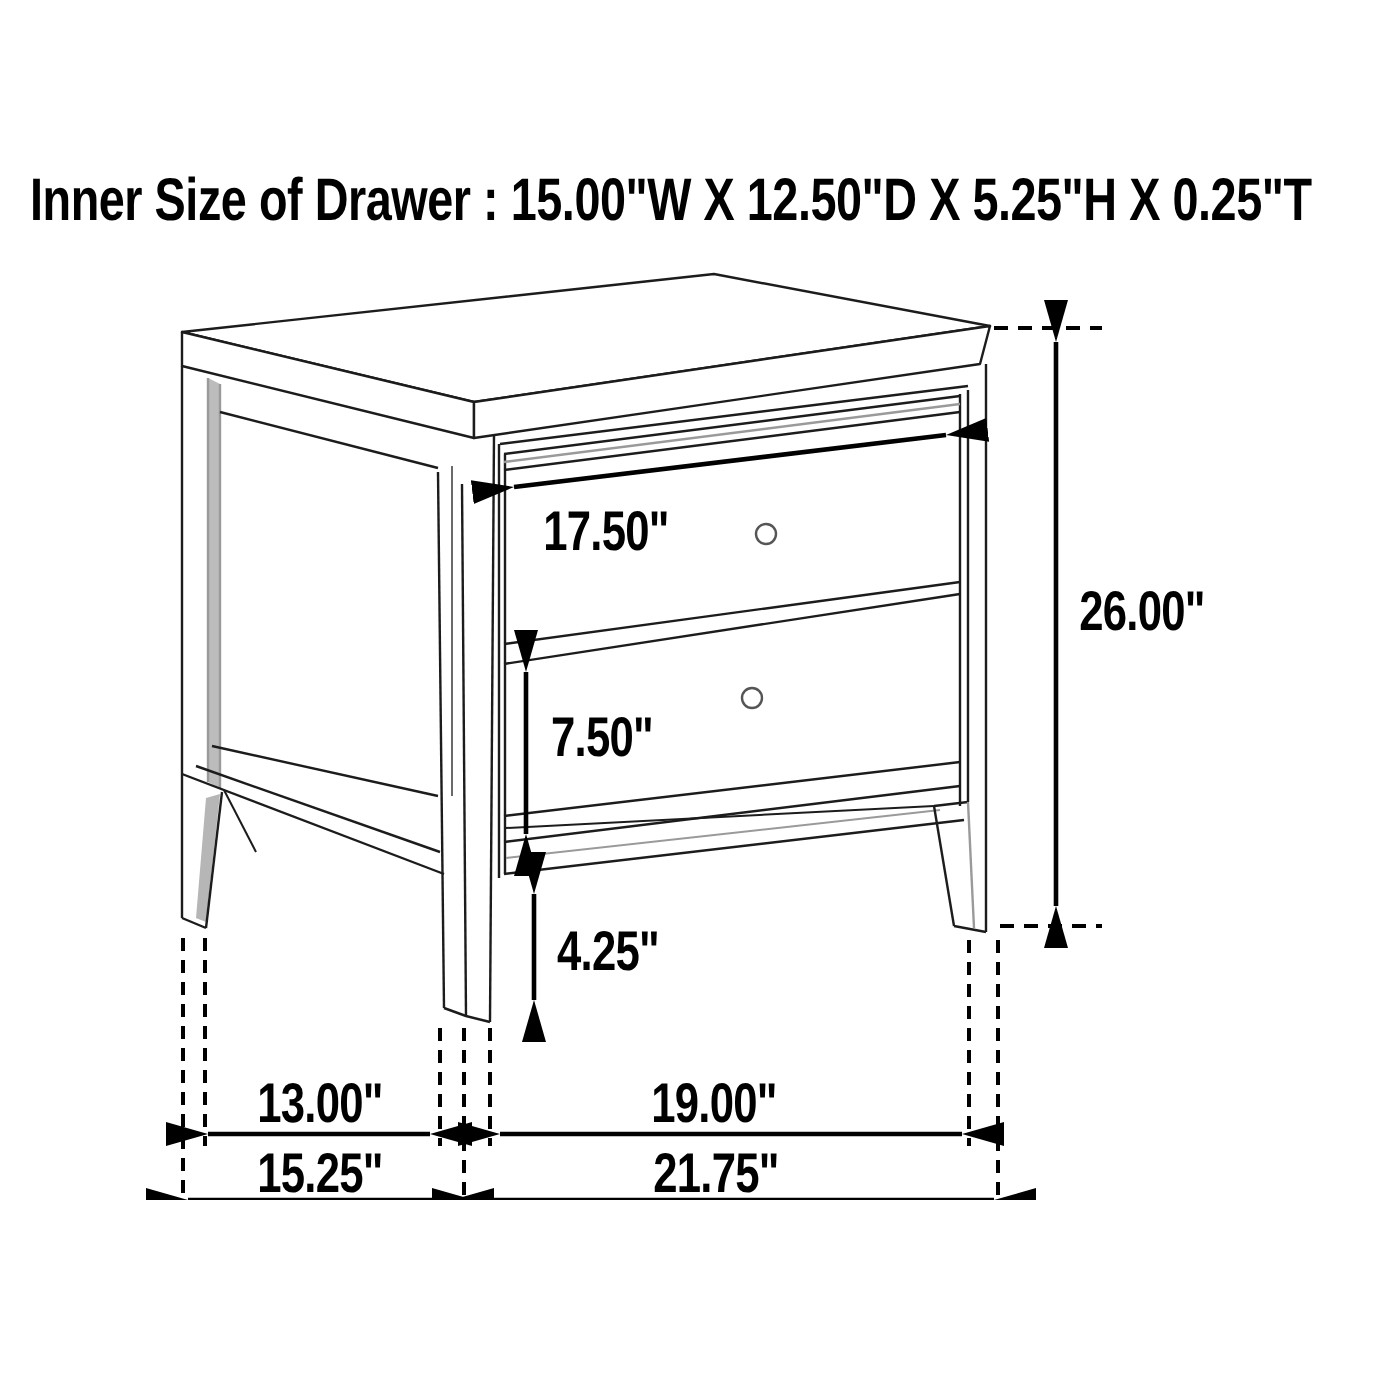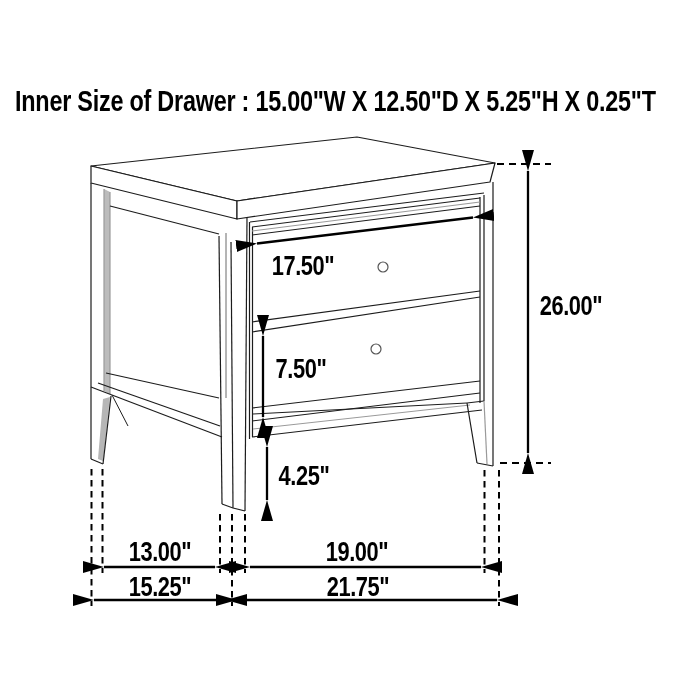--- a/index.html
+++ b/index.html
@@ -1,17 +1,17 @@
 <!DOCTYPE html>
 <html><head>
 <meta charset="utf-8">
 <style>
   html,body{margin:0;padding:0;background:#fff;}
   .stage{
-    position:relative;width:700px;height:700px;background:#fff;
+    position:relative;width:700px;height:600px;background:#fff;
     font-family:"Liberation Sans",sans-serif;overflow:hidden;
   }
   .drawing-svg{position:absolute;left:0;top:0;}
   .page-title{
     position:absolute;left:15px;top:86px;
     font:bold 30px/1 "Liberation Sans",sans-serif;color:#000;
     white-space:nowrap;letter-spacing:-0.3px;
     transform:scaleX(0.78);transform-origin:0 50%;
   }
   .dim-label{

